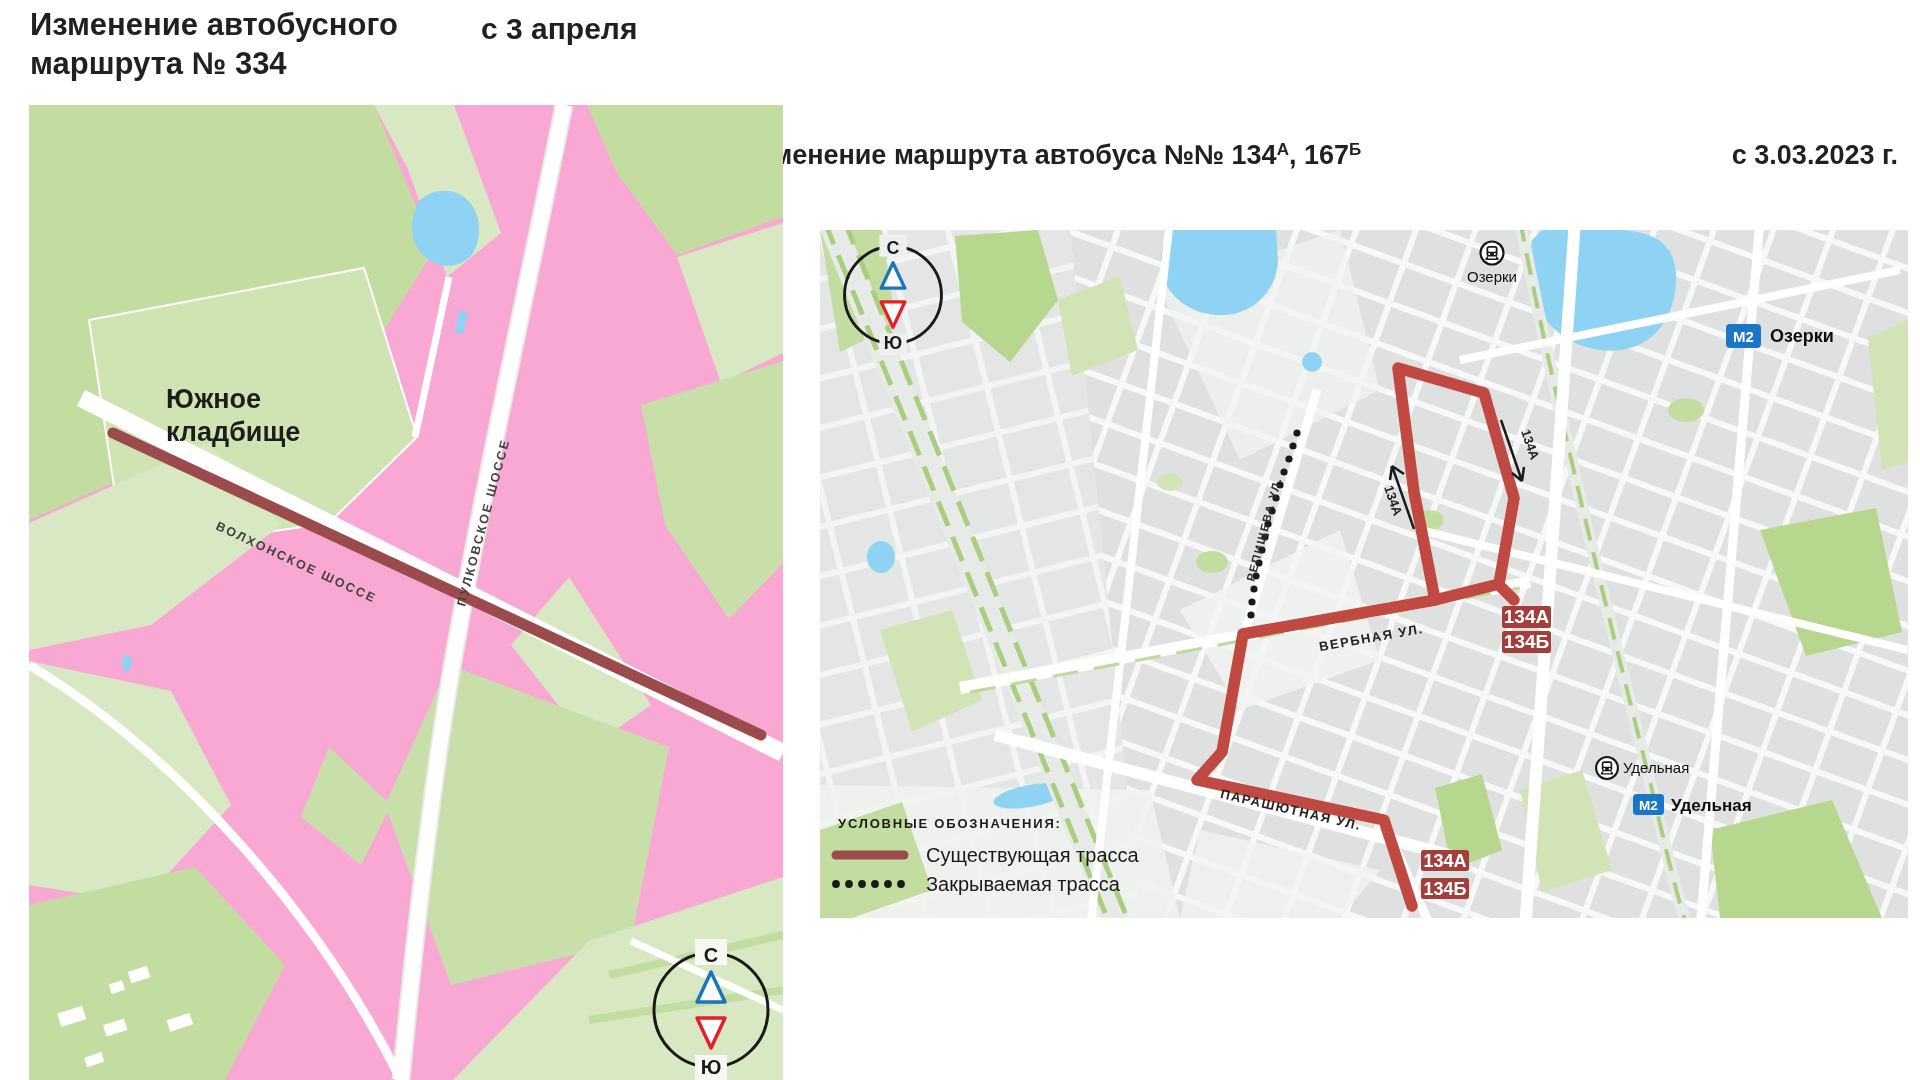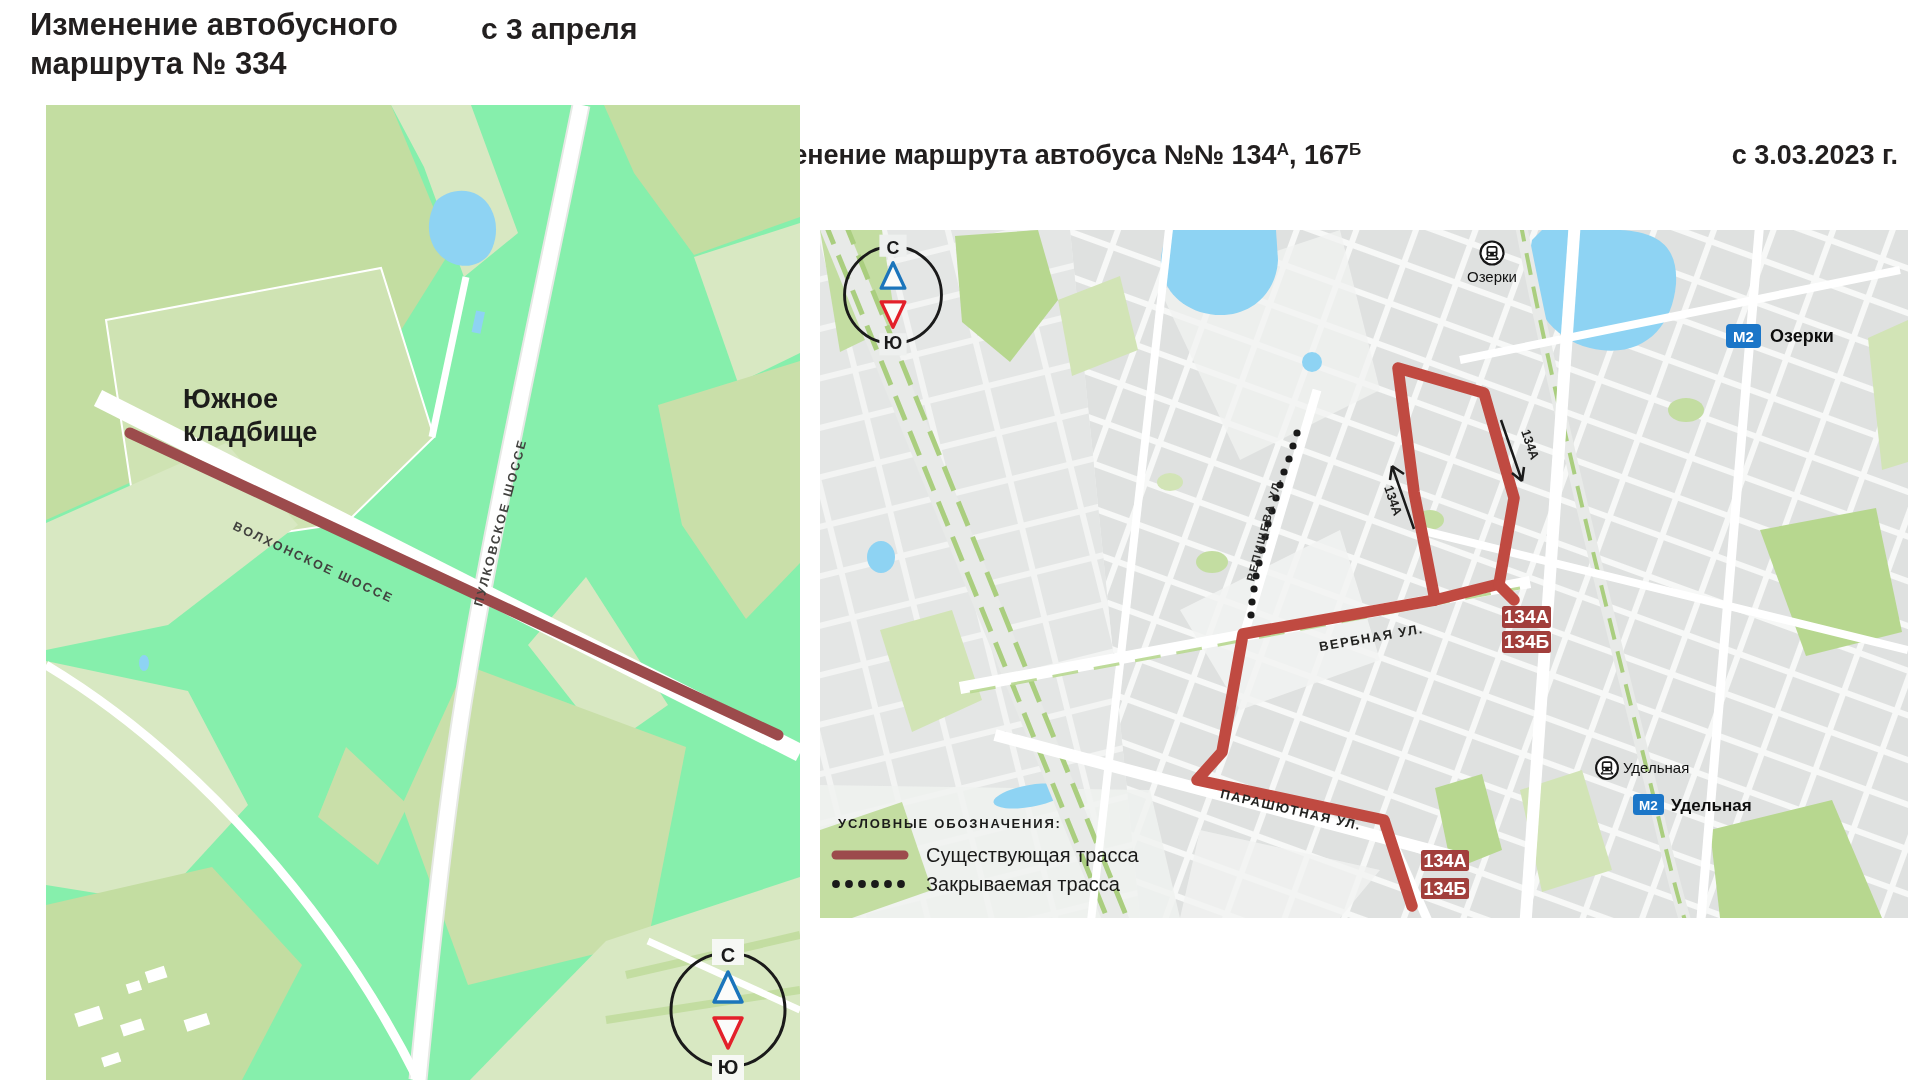--- a/index.html
+++ b/index.html
@@ -3,21 +3,21 @@
 <meta charset="utf-8">
 <style>
   html,body{margin:0;padding:0;background:#ffffff;}
   body{font-family:"Liberation Sans", sans-serif;color:#221f1f;}
   .stage{position:relative;width:1920px;height:1080px;background:#ffffff;overflow:hidden;}
   .ltitle{position:absolute;left:30px;top:6px;font-weight:bold;font-size:31px;line-height:1.25;color:#221f1f;}
   .ldate{position:absolute;left:437px;top:12px;font-weight:bold;font-size:30px;color:#221f1f;margin-left:44px;}
   .rheader{position:absolute;left:740px;top:140px;width:1158px;display:flex;justify-content:space-between;align-items:baseline;font-weight:bold;font-size:27px;color:#221f1f;}
   .sup{font-size:17px;position:relative;top:-9px;}
   .mapbox{position:absolute;overflow:hidden;}
-  #leftmap{left:46px;top:105px;width:754px;height:975px;background:#86efac;}
+  #leftmap{left:29px;top:105px;width:754px;height:975px;background:#f9a8d4;}
   #rightmap{left:820px;top:230px;width:1088px;height:688px;background:#eef0ef;}
   svg{display:block;}
   svg text{font-family:"Liberation Sans", sans-serif;}
 </style>
 </head>
 <body>
 
 <div class="stage">
 
   <div class="ltitle">

